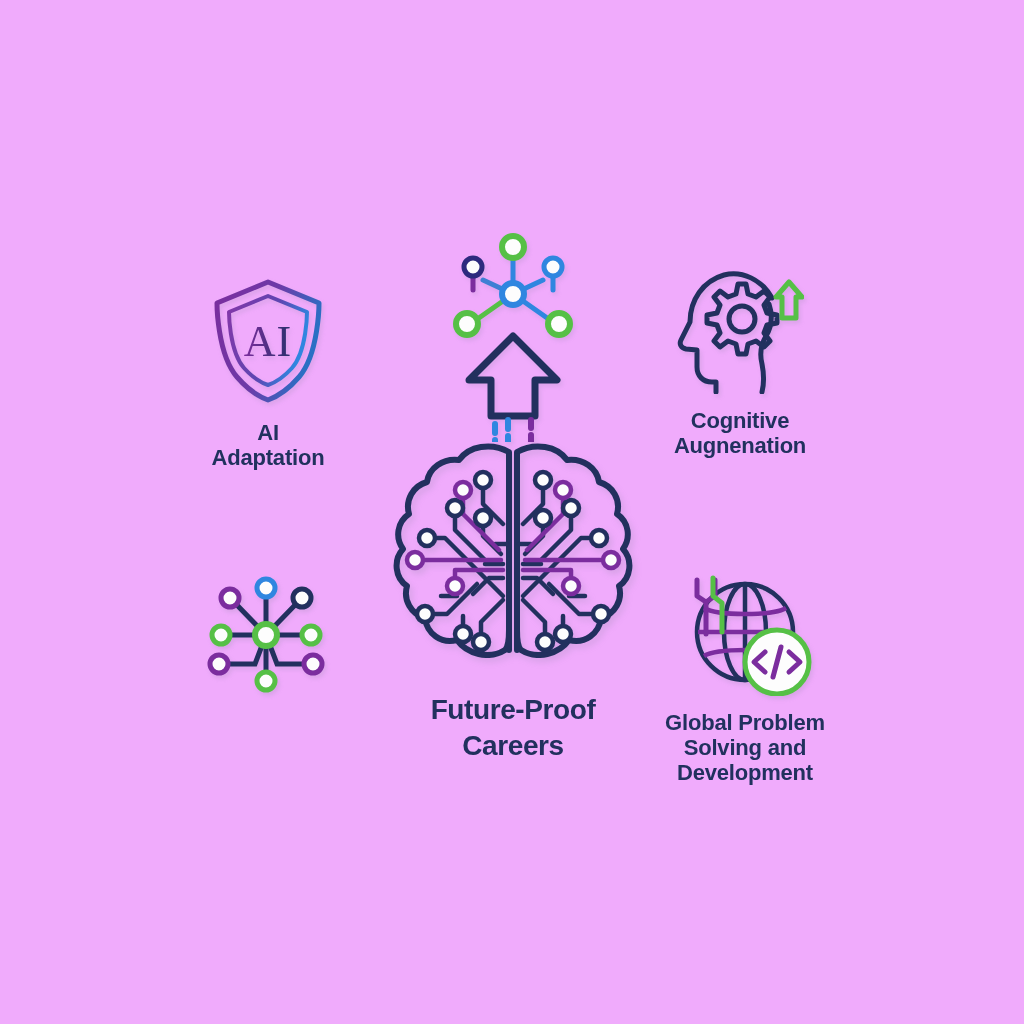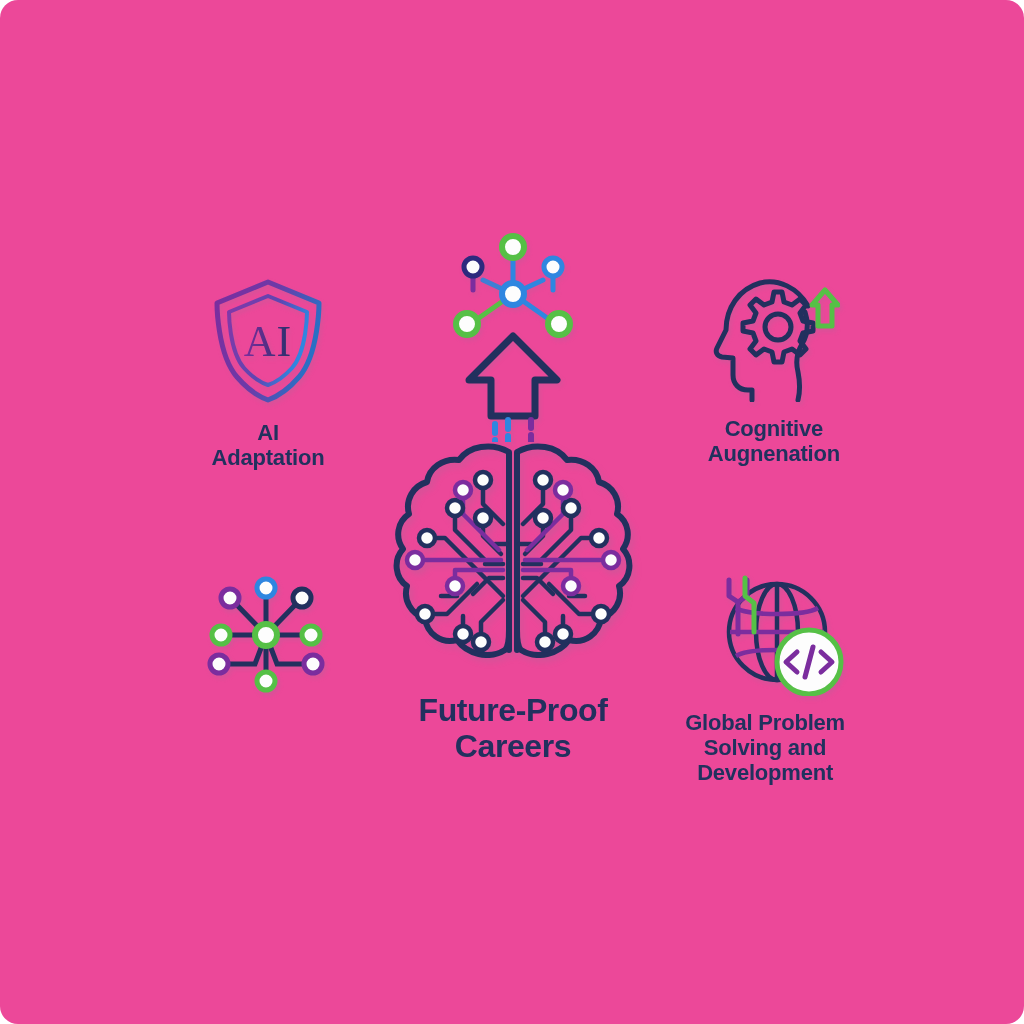--- a/index.html
+++ b/index.html
@@ -12,22 +12,21 @@
     width: 1024px;
     height: 1024px;
     font-family: "Liberation Sans", sans-serif;
     overflow: hidden;
     position: relative;
   }
   #canvas {
     position: relative;
     width: 1024px;
     height: 1024px;
-    background: #ec4899;
-    border-radius: 18px;
+    background: #f0abfc;
   }
 
   
   .item {
     position: absolute;
     display: flex;
     flex-direction: column;
     align-items: center;
     justify-content: flex-start;
   }
@@ -43,43 +42,43 @@
     font-weight: bold;
     font-size: 22px;
     line-height: 25px;
     letter-spacing: -0.2px;
     white-space: pre-line;
     font-family: "Liberation Sans", sans-serif;
   }
 
   
   #item-ai        { left: 168px; top: 276px;  width: 200px; }
-  #item-cog       { left: 640px; top: 272px;  width: 200px; align-items: flex-end; }
+  #item-cog       { left: 640px; top: 264px;  width: 200px; }
   #item-net       { left: 166px; top: 576px;  width: 200px; }
-  #item-glob      { left: 645px; top: 570px;  width: 200px; align-items: flex-end; }
+  #item-glob      { left: 645px; top: 570px;  width: 200px; }
 
   #center-stack {
     position: absolute;
     left: 382px;
     top: 232px;
     width: 262px;
     display: flex;
     flex-direction: column;
     align-items: center;
   }
   #nodes-wrap { line-height: 0; filter: drop-shadow(2px 3px 2px rgba(120,125,150,0.16)); }
   #arrow-wrap { line-height: 0; margin-top: -6px; filter: drop-shadow(2px 3px 2px rgba(120,125,150,0.16)); }
   #brain-wrap { line-height: 0; margin-top: -4px; filter: drop-shadow(3px 4px 3px rgba(120,125,150,0.20)); }
 
   #center-title {
     margin-top: 16px;
     text-align: center;
     color: #22305e;
     font-weight: bold;
-    font-size: 32px;
+    font-size: 28px;
     line-height: 36px;
     letter-spacing: -0.4px;
     white-space: pre-line;
     font-family: "Liberation Sans", sans-serif;
   }
 </style>
 </head>
 <body>
 
 <div id="canvas">

